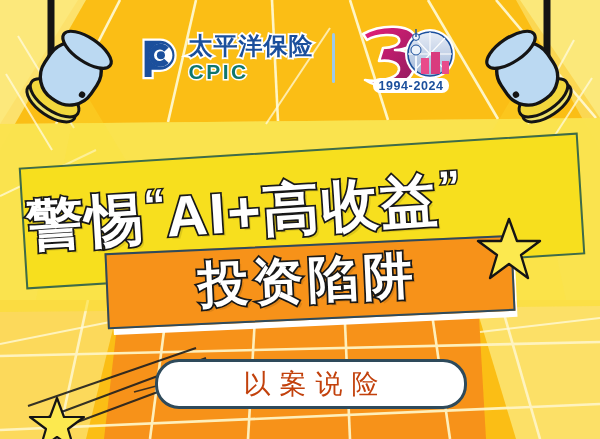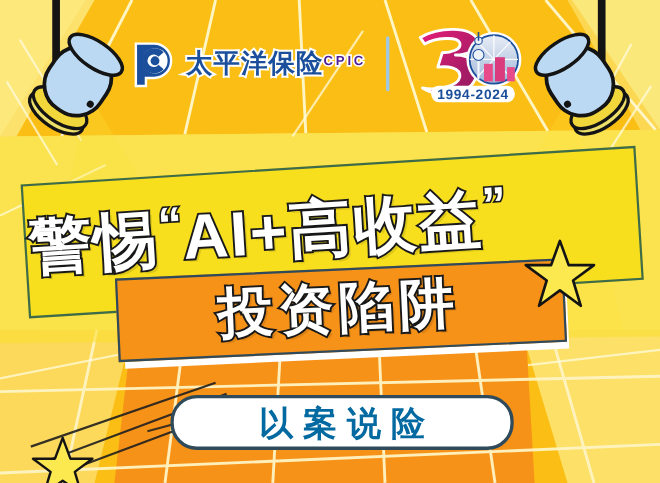--- a/index.html
+++ b/index.html
@@ -18,28 +18,28 @@
   #bg-base{inset:0;width:600px;height:439px;background:#FBE874;}
   #bg-svg{left:0;top:0;width:600px;height:439px;}
 
   
   #header-bar{
     left:0;top:18px;width:600px;height:80px;
     display:flex;align-items:center;justify-content:center;gap:0px;
   }
   #cpic-logo{display:flex;align-items:center;gap:7px;}
   #cpic-mark{width:44px;height:44px;flex:none;}
-  #cpic-words{display:flex;flex-direction:row;line-height:1;}
+  #cpic-words{display:flex;flex-direction:column;line-height:1;}
   #cpic-cn{
     font-size:24px;font-weight:bold;color:#1B4F9C;letter-spacing:1px;
     -webkit-text-stroke:3.5px #ffffff;paint-order:stroke fill;
     white-space:nowrap;
   }
   #cpic-en{
-    font-size:12px;font-weight:bold;color:#4c1d95;letter-spacing:2.5px;
+    font-size:21px;font-weight:bold;color:#0f766e;letter-spacing:2.5px;
     margin-top:3px;-webkit-text-stroke:3px #ffffff;paint-order:stroke fill;
   }
   #logo-divider{
     width:3px;height:50px;background:#9CC9EB;border-radius:2px;
     margin:0 18px;
   }
   #anniv-logo{position:relative;width:110px;height:76px;text-align:center;}
   #anniv-svg{width:110px;height:76px;}
 
   
@@ -90,21 +90,21 @@
     white-space:nowrap;
   }
 
   
   #pill-box{
     left:155px;top:359px;width:306px;height:44px;
     background:#ffffff;border:3px solid #2E4A5B;border-radius:24px;
     display:flex;align-items:center;justify-content:center;
   }
   .pill-cn{
-    font-size:31px;font-weight:bold;color:#0369a1;
+    font-size:27px;font-weight:normal;color:#c2410c;
     letter-spacing:9px;line-height:1;white-space:nowrap;
     padding-left:9px;
   }
 
   
   .lamp{width:140px;height:135px;}
   #lamp-left{left:-6px;top:-4px;}
   #lamp-right{left:464px;top:-4px;}
 
   

